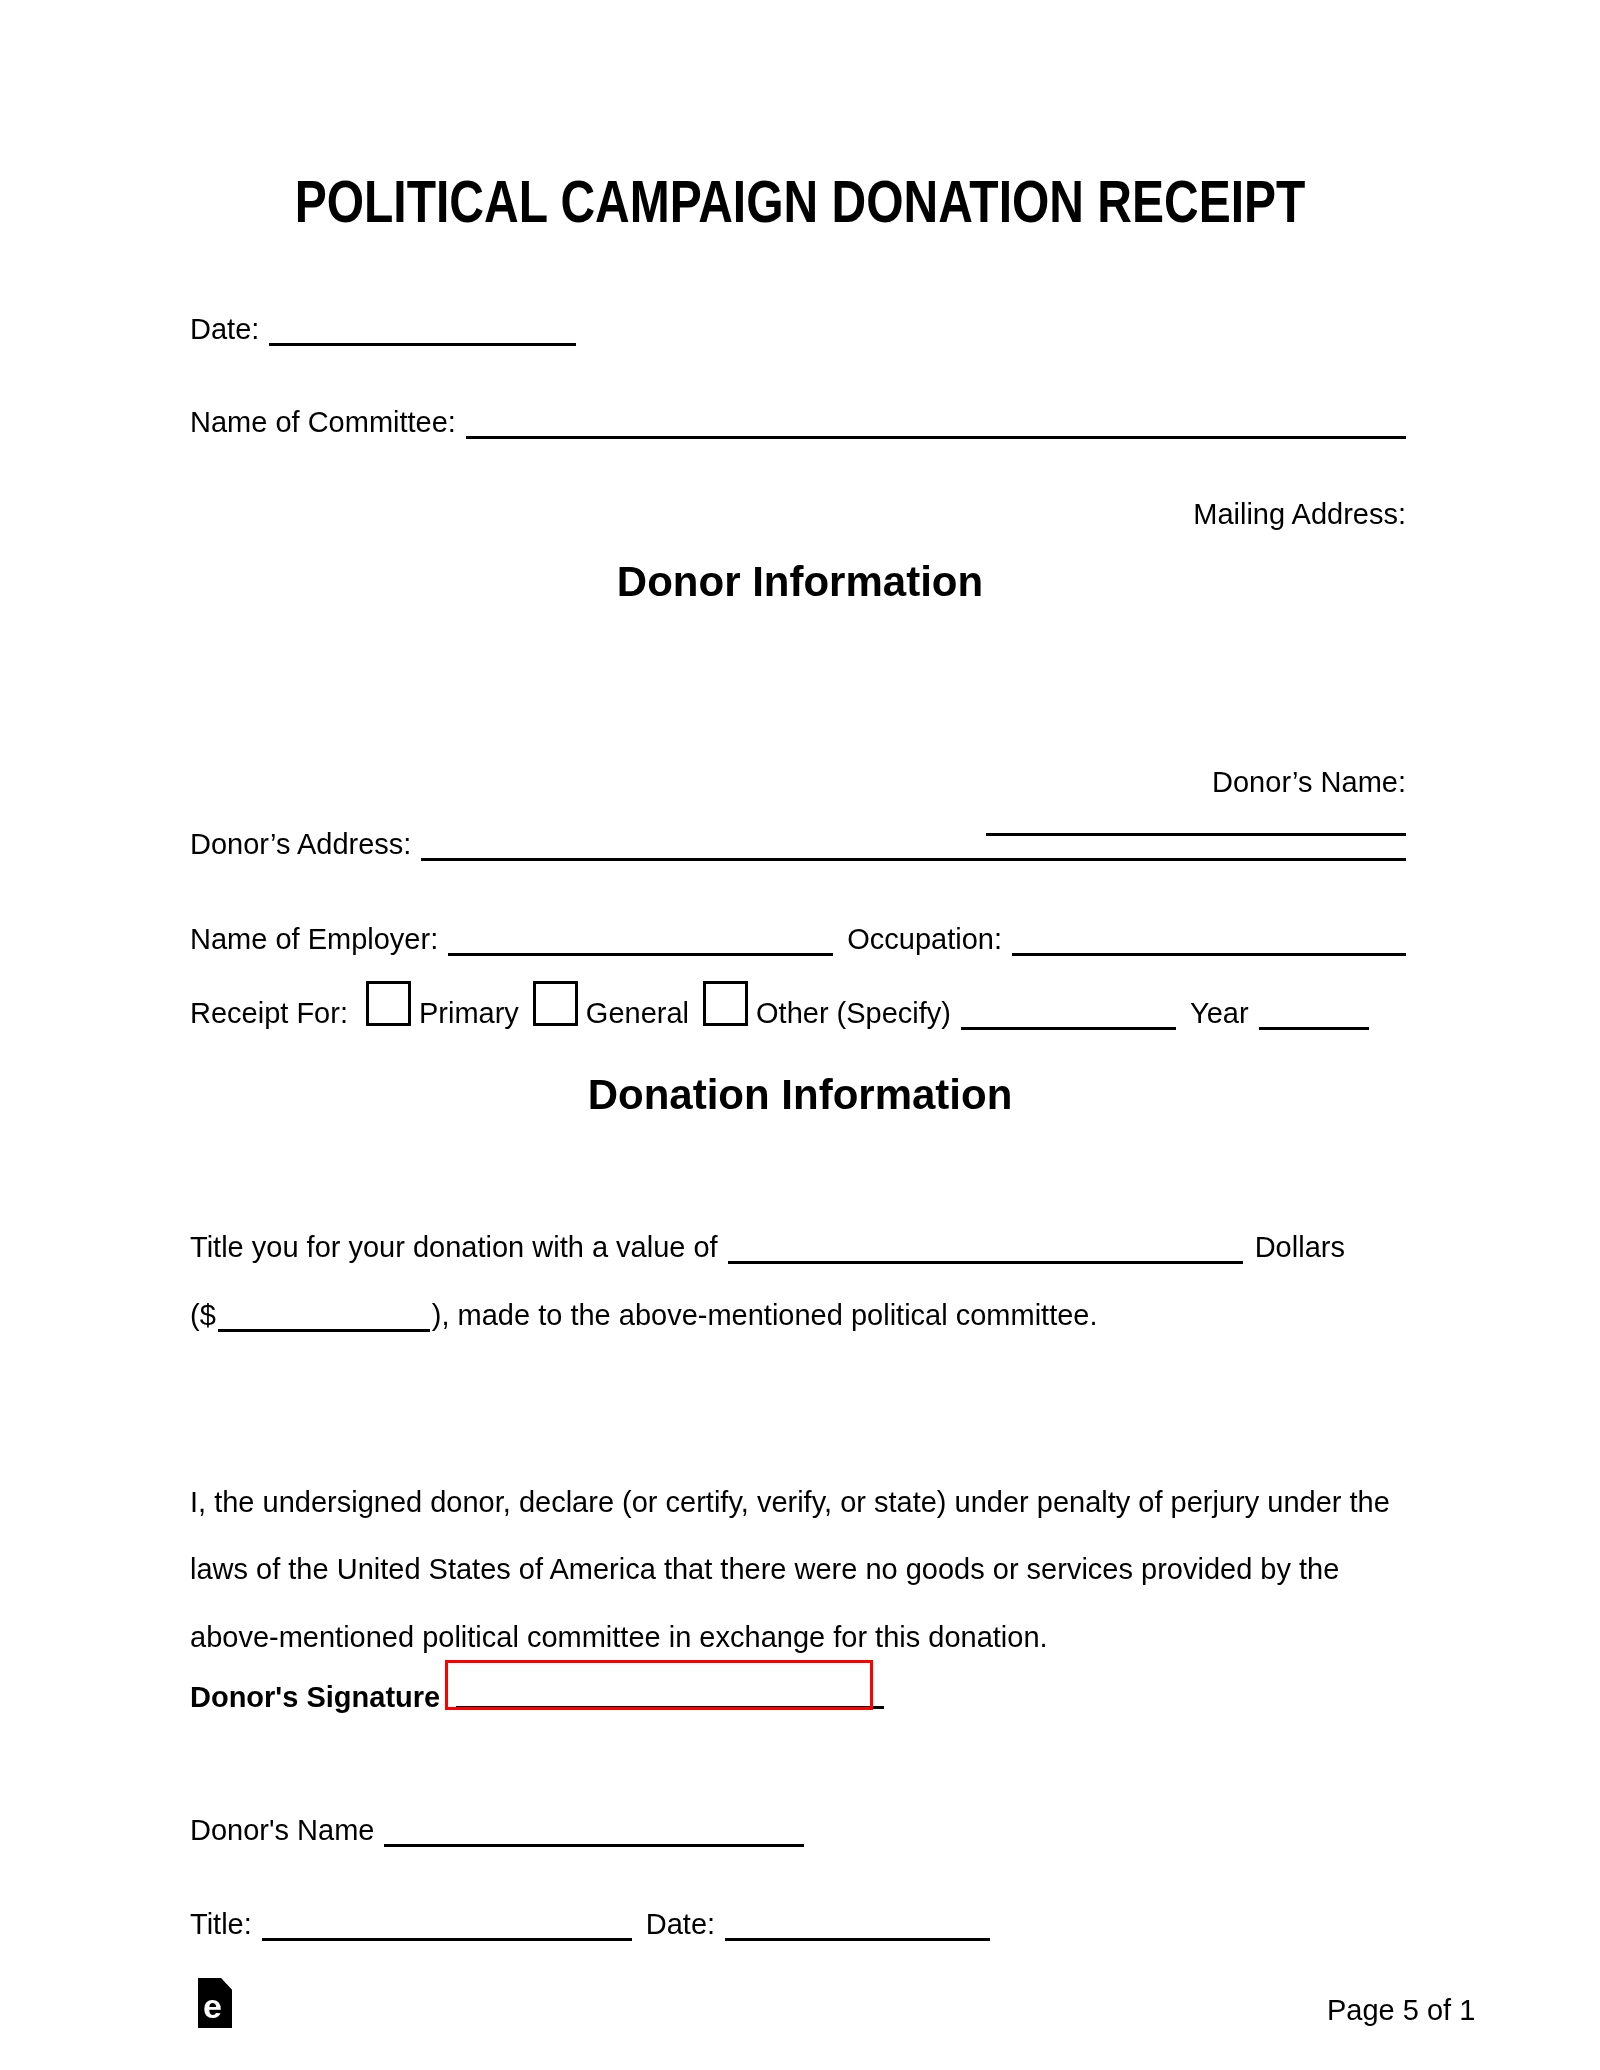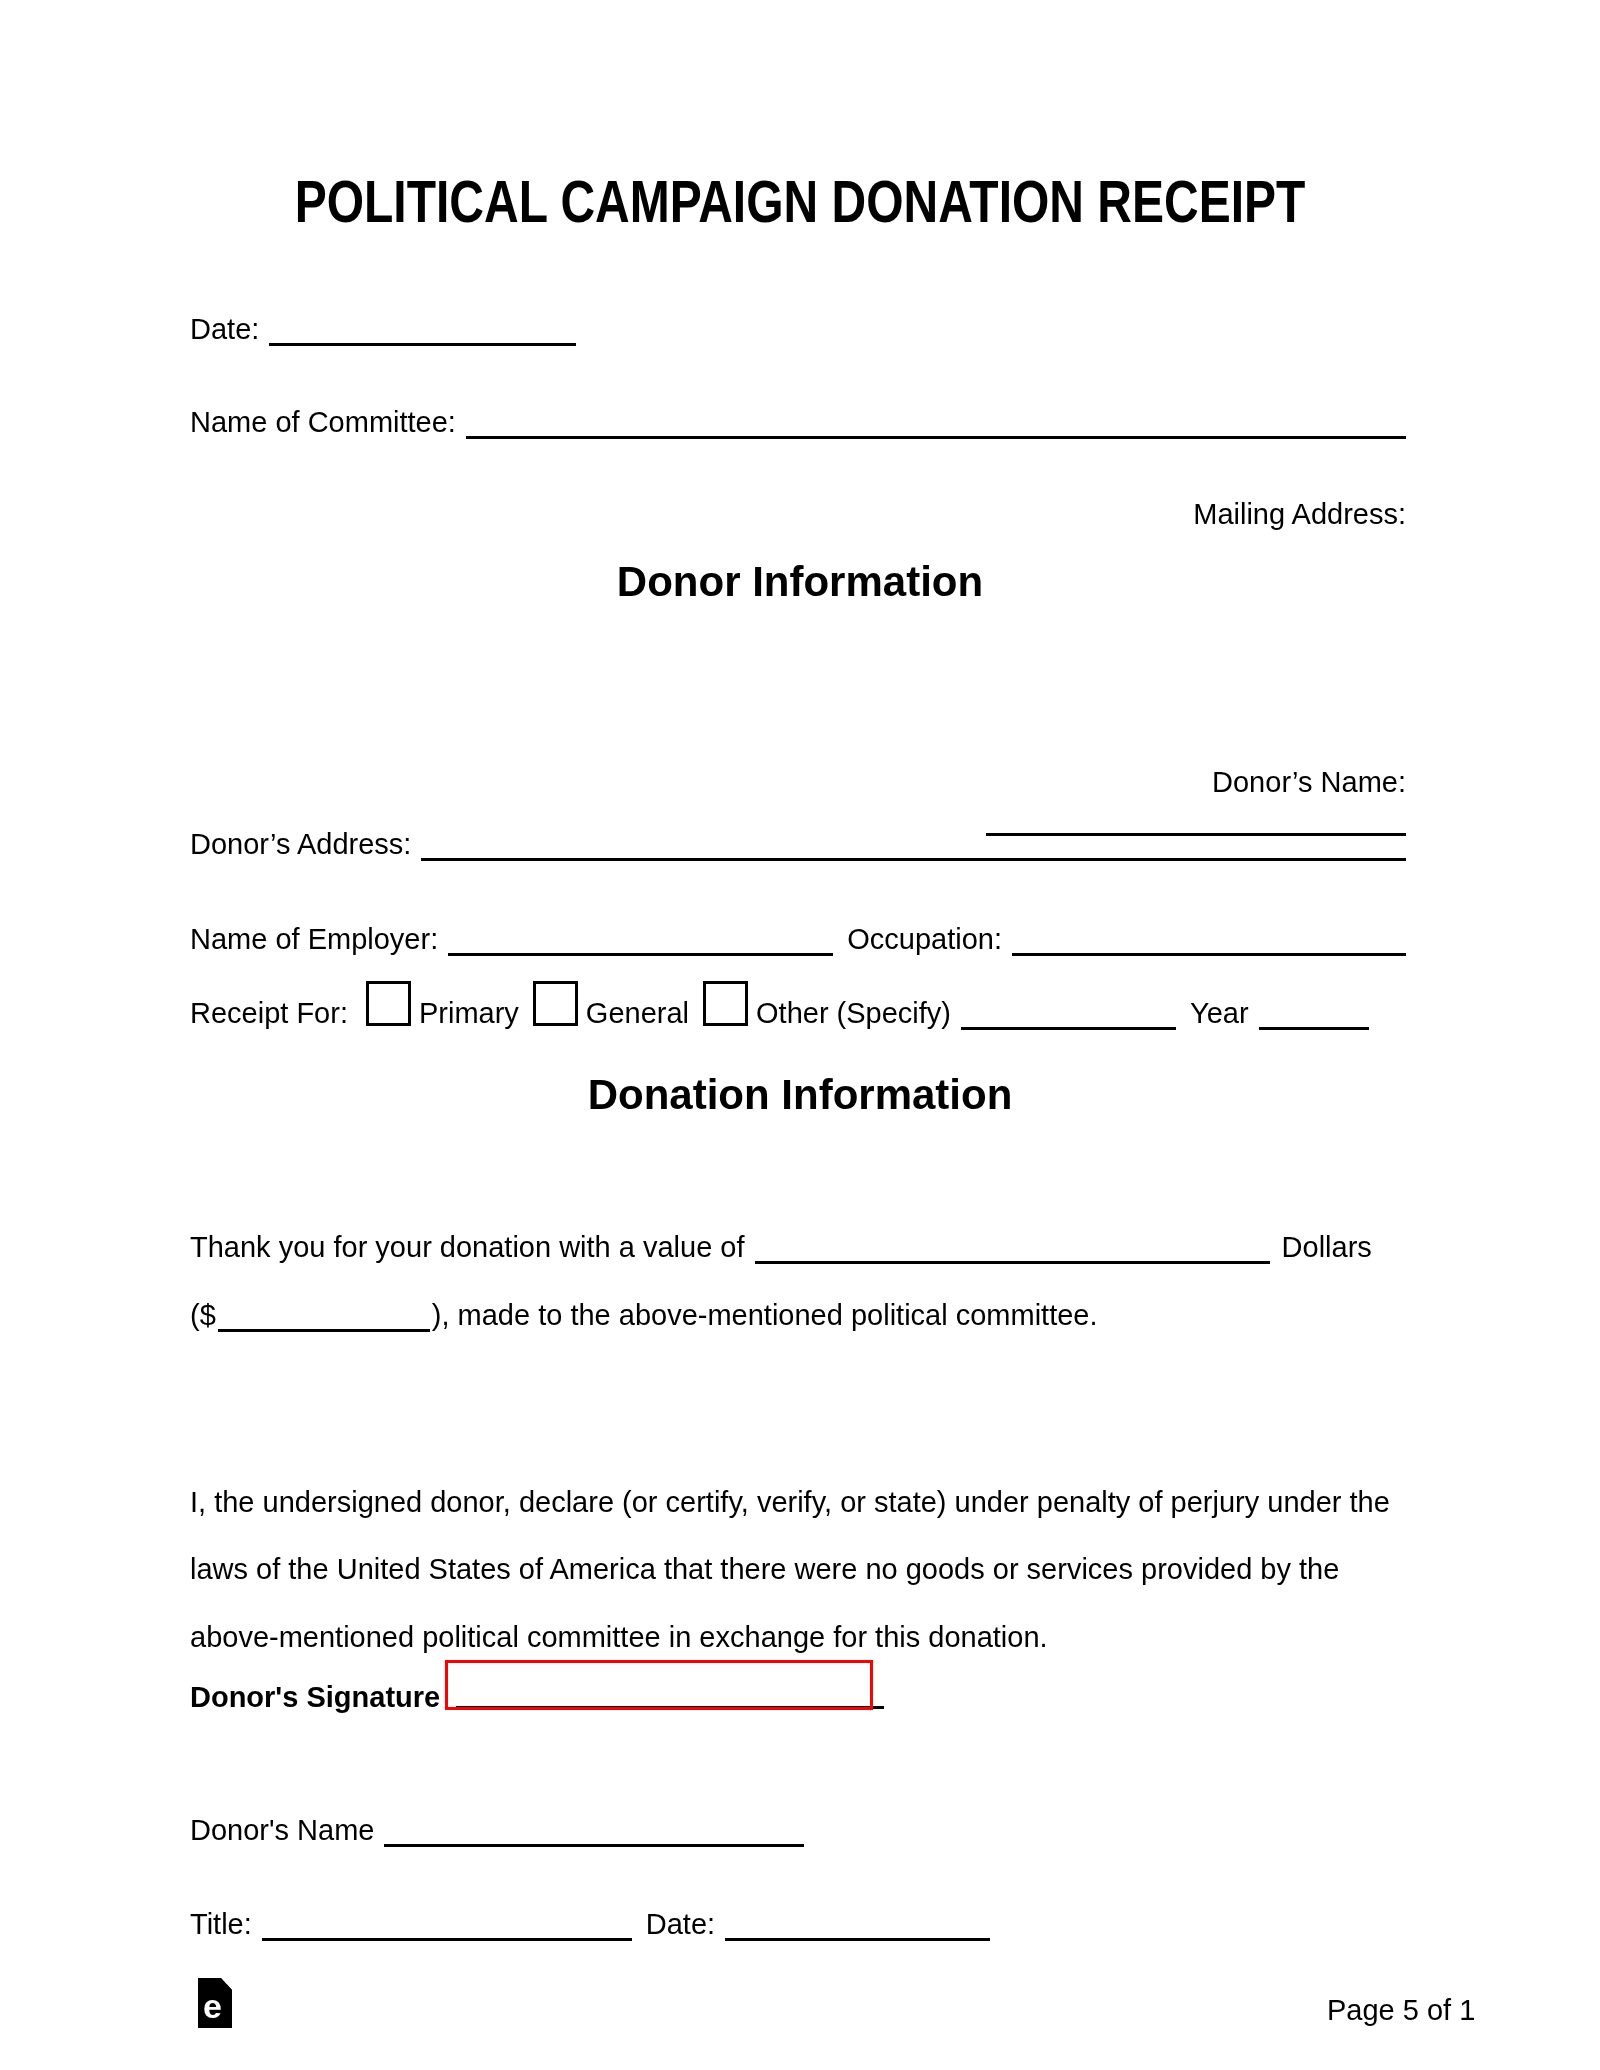--- a/index.html
+++ b/index.html
@@ -179,21 +179,21 @@
     <span class="checkbox gap14"></span>
     <span class="lbl gap8">Other (Specify)</span>
     <span class="blank" style="width:215px"></span>
     <span class="lbl gap14">Year</span>
     <span class="blank" style="width:110px"></span>
   </div>
 
   <div class="section-heading h-donation">Donation Information</div>
 
   <div class="row row-thanks">
-    <span class="lbl">Thank you for your donation with a value of</span>
+    <span class="lbl">Title you for your donation with a value of</span>
     <span class="blank" style="width:515px"></span>
     <span class="lbl" style="margin-left:12px">Dollars</span>
   </div>
 
   <div class="row row-amount">
     <span class="lbl">($</span>
     <span class="blank" style="width:212px;margin-left:2px"></span>
     <span class="lbl" style="margin-left:2px">), made to the above-mentioned political committee.</span>
   </div>
 

